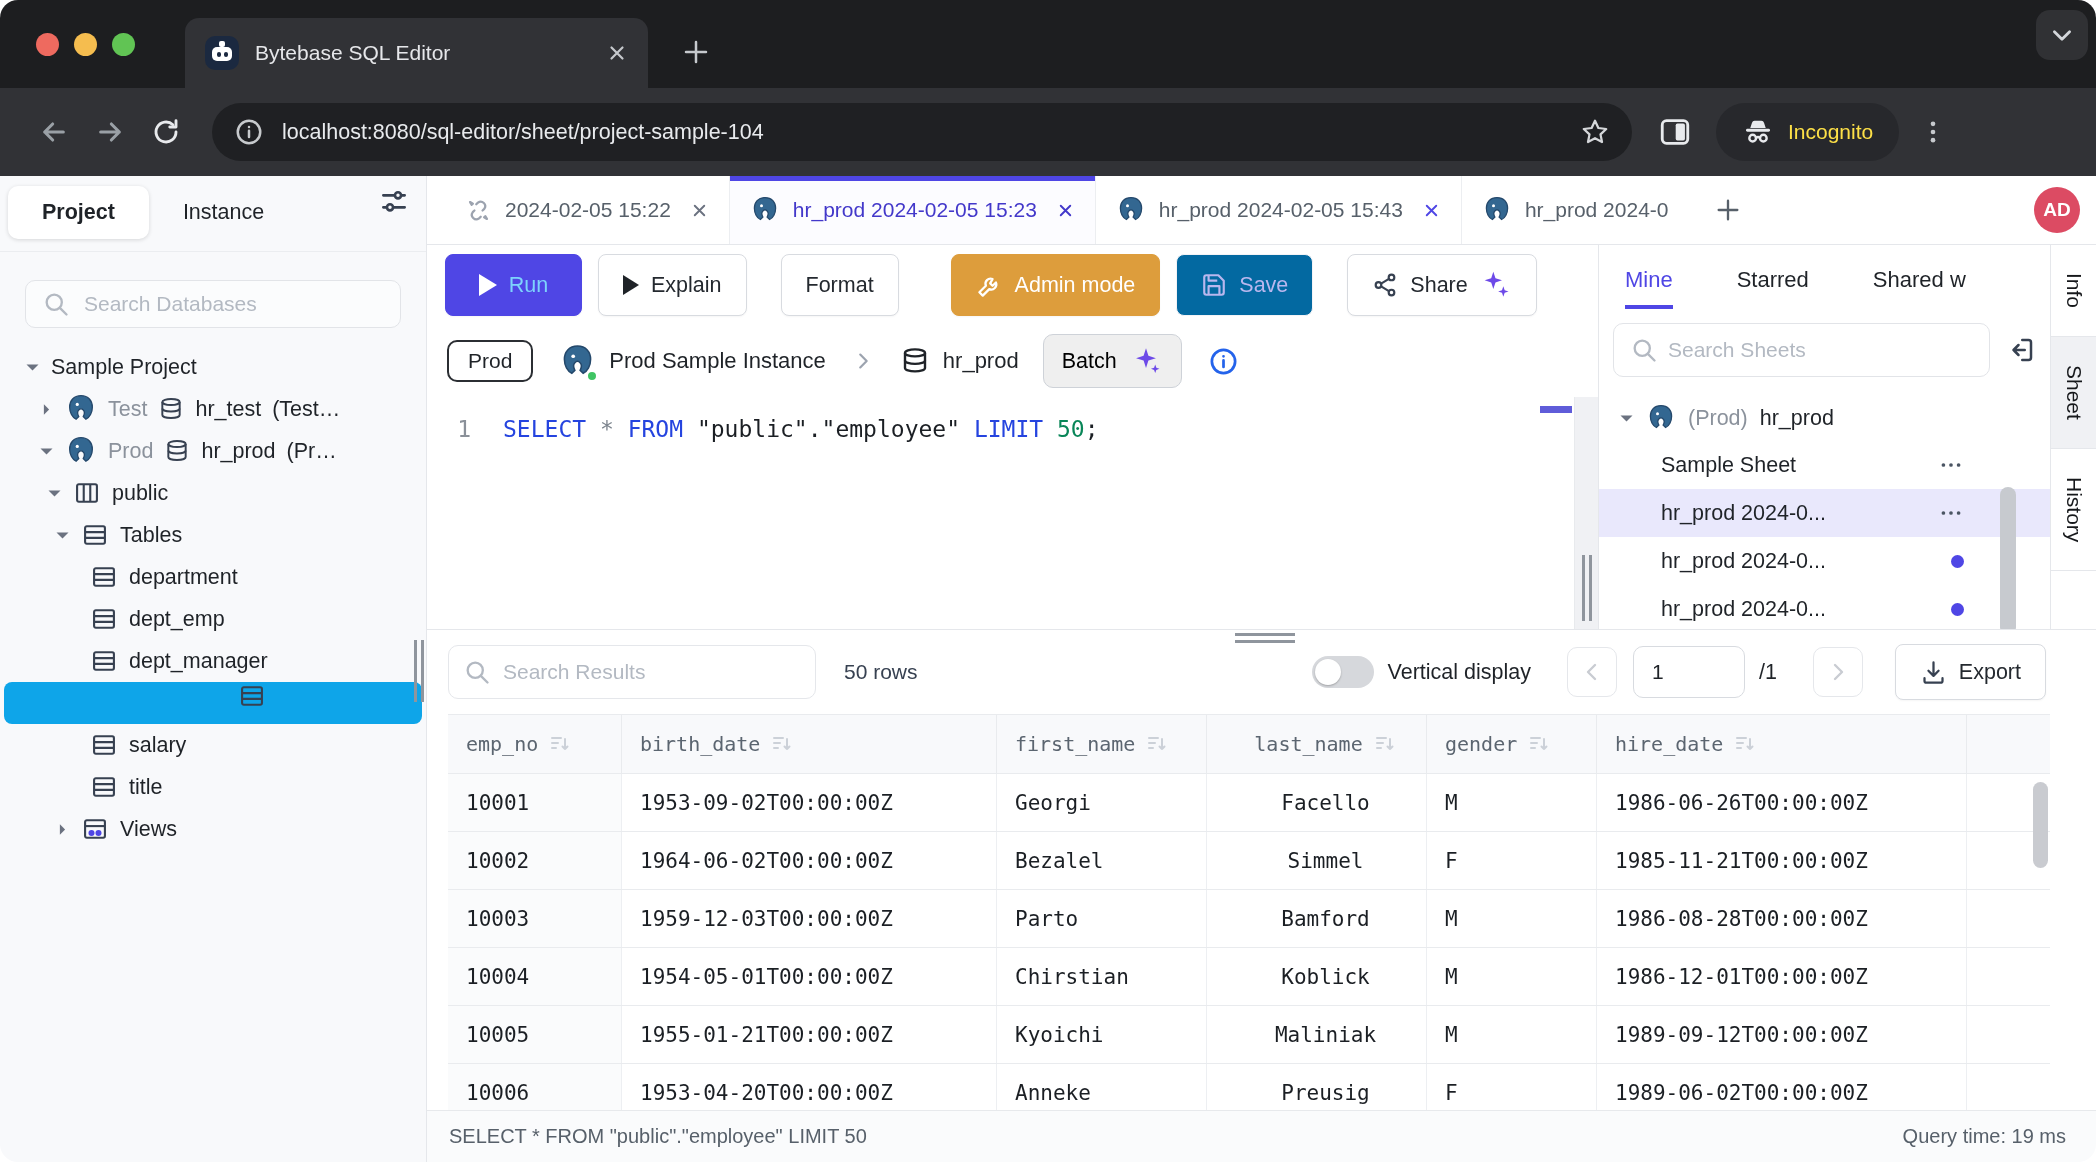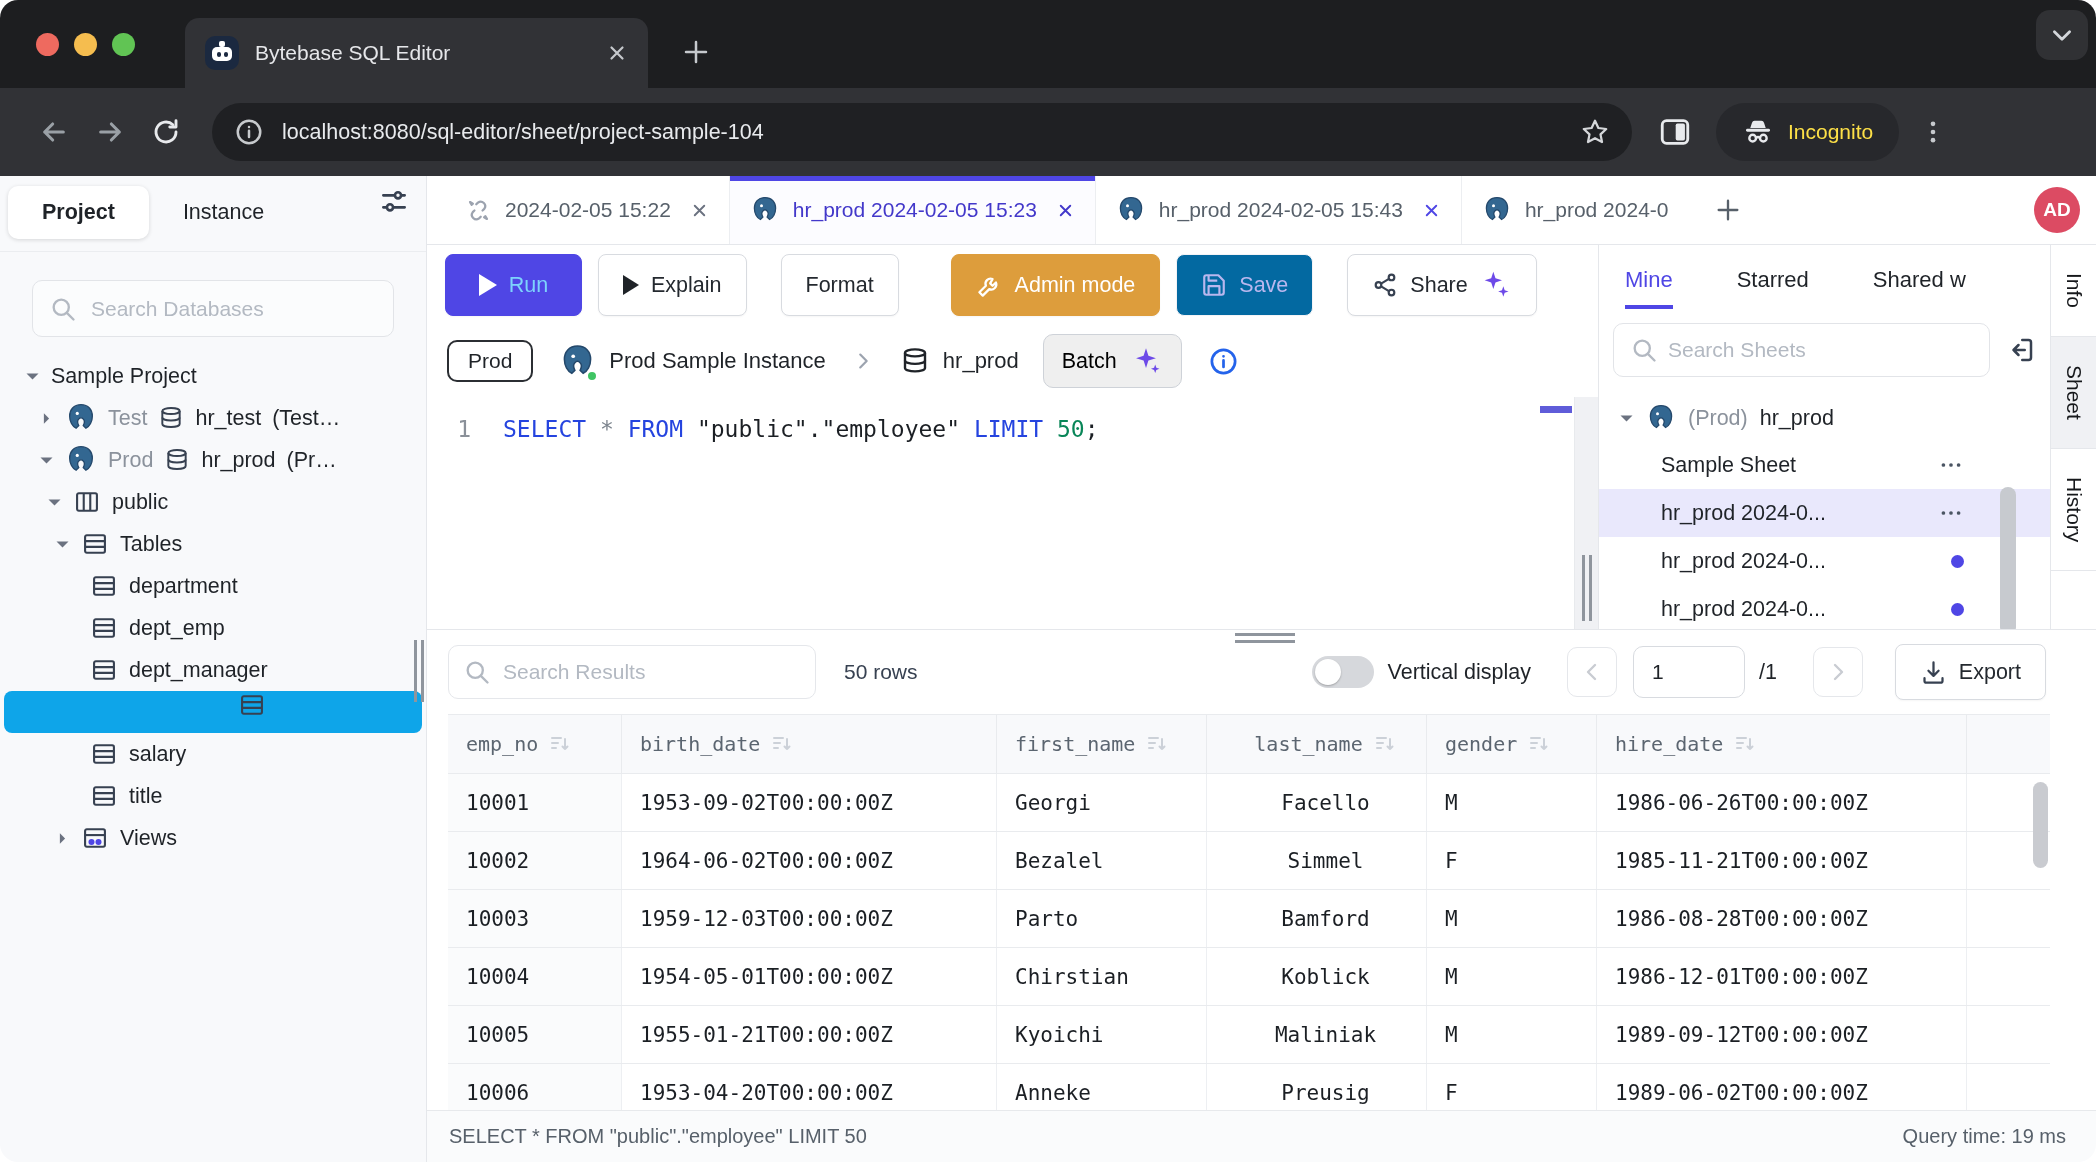--- a/index.html
+++ b/index.html
@@ -34,21 +34,21 @@
 
   
   .app { height:986px; display:flex; background:#fff; }
 
   
   .sidebar { width:427px; flex:none; background:#f8f9fb; border-right:1px solid #e5e7eb; display:flex; flex-direction:column; position:relative; }
   .seg-row { display:flex; align-items:flex-start; padding:10px 16px 12px 8px; border-bottom:1px solid #ebedf0; }
   .seg-item { padding:14px 34px; border-radius:10px; font-size:21.5px; color:#1f2328; cursor:default; }
   .seg-item.active { background:#fff; box-shadow:0 1px 4px rgba(0,0,0,.14); font-weight:700; }
   .seg-filter { margin-left:auto; }
-  .sb-search { margin:28px 32px 14px; height:57px; border:1px solid #e2e4e8; border-radius:10px; background:#fbfcfd; display:flex; align-items:center; gap:14px; padding:0 16px; }
+  .sb-search { margin:28px 25px 14px; height:48px; border:1px solid #e2e4e8; border-radius:10px; background:#fbfcfd; display:flex; align-items:center; gap:14px; padding:0 16px; }
   .sb-search input, .sp-search input, .res-search input { border:none; outline:none; background:transparent; font-size:21px; color:#1f2328; width:100%; font-family:"Liberation Sans", sans-serif; }
   .sb-search input::placeholder, .sp-search input::placeholder, .res-search input::placeholder { color:#b3b9c2; }
   .tree { flex:1; overflow:hidden; padding:4px 4px 0; font-size:21.5px; }
   .trow { height:42px; display:flex; align-items:center; gap:11px; white-space:nowrap; overflow:hidden; padding-right:8px; }
   .trow .caret { width:16px; flex:none; display:flex; justify-content:center; }
   .trow.selected { background:#0ea5e9; border-radius:8px;flex-direction:column; }
   .dim { color:#8b929c; }
   .ind-1 { padding-left:20px; } .ind-2 { padding-left:34px; } .ind-3 { padding-left:42px; } .ind-4 { padding-left:50px; } .ind-5 { padding-left:86px; }
   .sb-resize { position:absolute; right:0px; top:464px; height:62px; width:12px; display:flex; gap:4px; }
   .sb-resize i, .v-handle i { display:block; width:3px; height:100%; background:#8f959d; }

